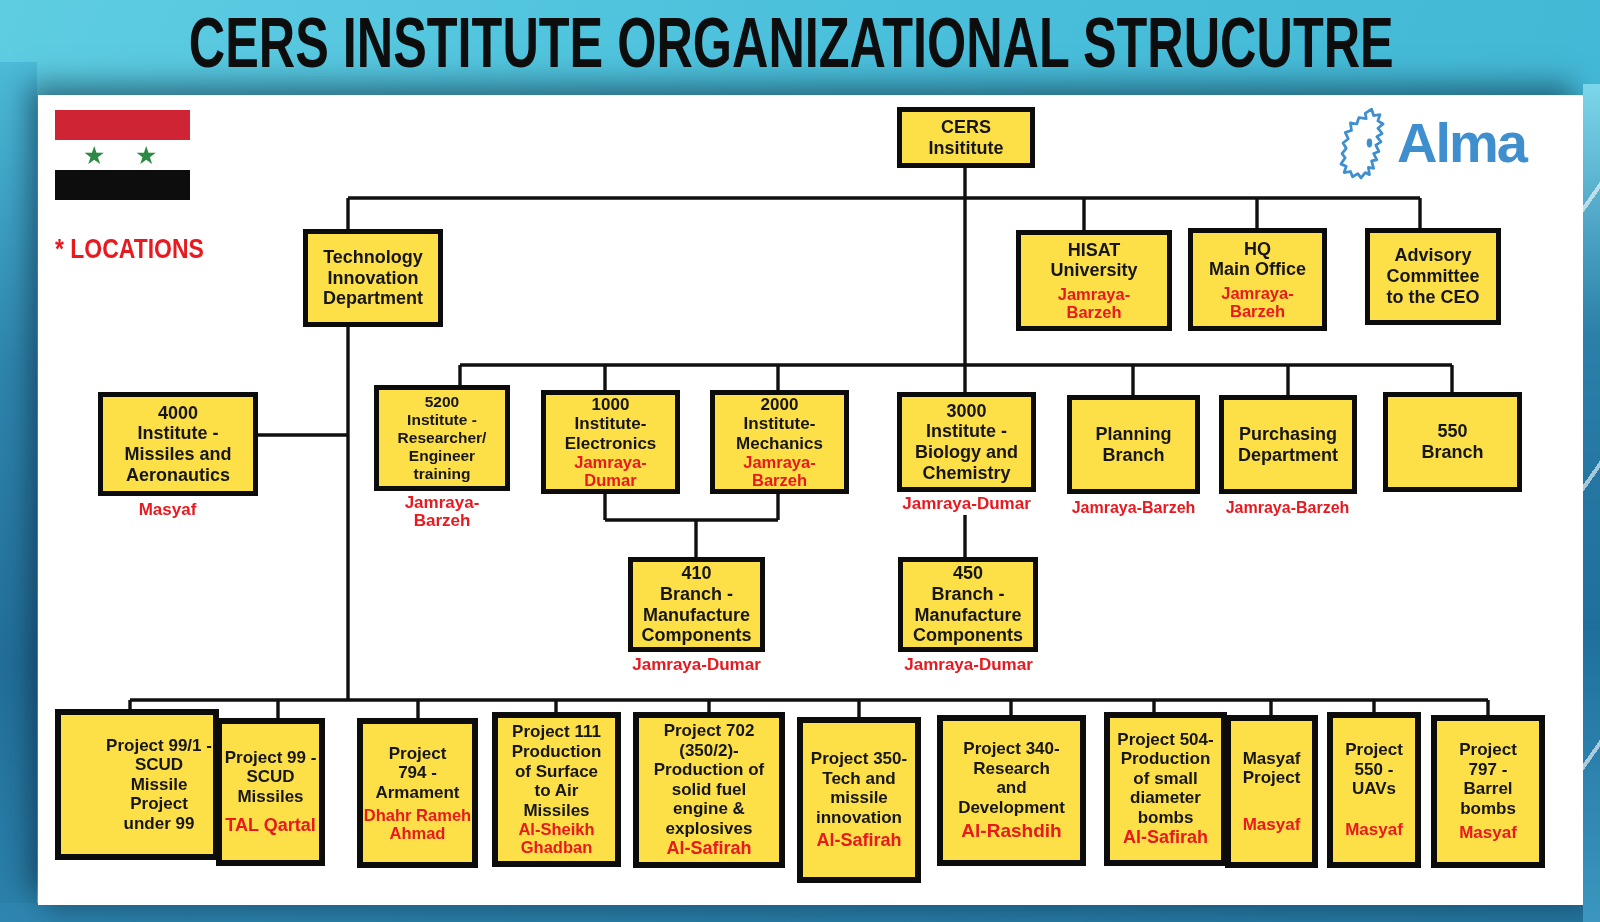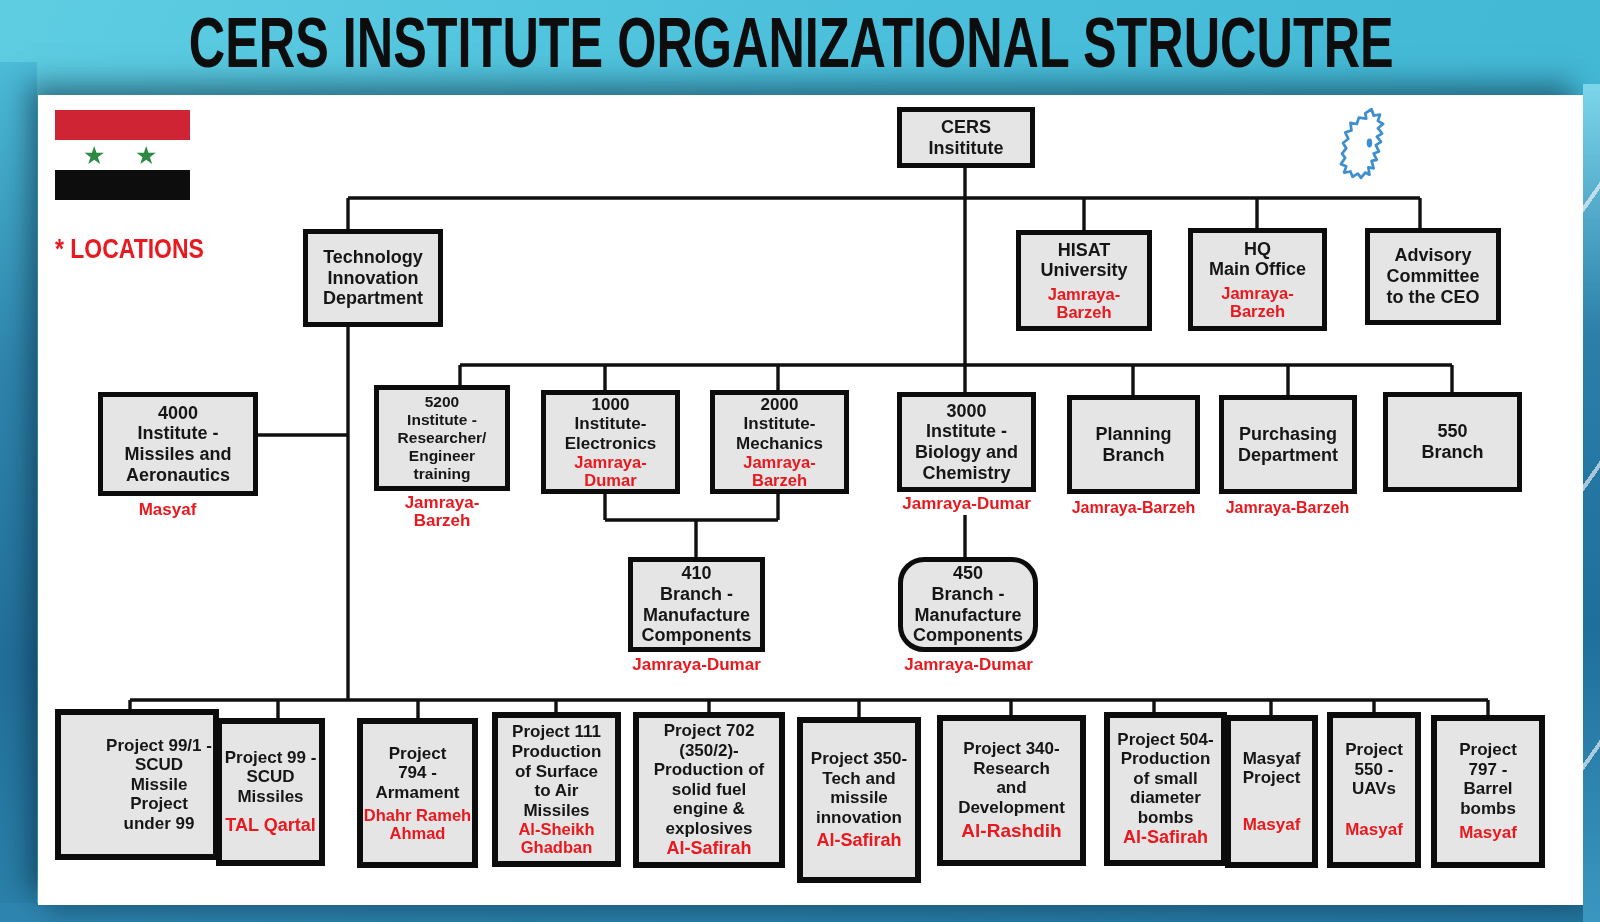--- a/index.html
+++ b/index.html
@@ -32,21 +32,21 @@
   .star1{left:28px;} .star2{left:80px;}
 
   .legend{position:absolute;left:17px;top:138px;font-weight:bold;font-size:28px;color:#e8191f;
     transform:scaleX(.82);transform-origin:left top;white-space:nowrap;}
 
   .alma{position:absolute;left:1287px;top:10px;display:flex;align-items:center;}
   .alma-text{font-weight:bold;font-size:56px;color:#3f8fcf;letter-spacing:-2px;line-height:1;}
 
   svg.wires{position:absolute;left:0;top:0;z-index:0;}
 
-  .node{position:absolute;background:#e5e5e5;border:5px solid #0c0c0c;box-sizing:border-box;
+  .node{position:absolute;background:#fde047;border:5px solid #0c0c0c;box-sizing:border-box;
     display:flex;flex-direction:column;align-items:center;justify-content:center;
     text-align:center;z-index:2;}
   .node .lbl{font-weight:bold;color:#161616;font-size:17px;line-height:1.15;white-space:pre-line;}
   .node .loc{font-weight:bold;color:#e8191f;font-size:16.5px;line-height:1.1;white-space:pre-line;margin-top:4px;}
   .node.fs16 .lbl{font-size:15.5px;}
   .node.fs18 .lbl{font-size:18px;}
   .node.proj{border-width:6px;}
   .bloc{position:absolute;text-align:center;font-weight:bold;color:#e8191f;font-size:17px;
     line-height:1.08;white-space:pre-line;z-index:2;}
 </style>
@@ -72,20 +72,21 @@
     <div class="black"></div>
   </div>
 
   <div class="legend">* LOCATIONS</div>
 
   <div class="alma">
     <svg width="72" height="76" viewBox="0 0 60 72">
       <polygon points="40,4 34,8 35,13 28,12 26,18 20,17 21,24 15,26 18,32 13,36 16,41 12,46 15,50 11,56 16,58 14,64 20,63 22,68 27,65 30,69 34,64 38,66 37,59 42,60 40,53 45,52 42,46 47,44 44,38 49,35 45,30 50,27 46,22 51,18 46,15 48,9 42,10" fill="none" stroke="#3f8fcf" stroke-width="2.6" stroke-linejoin="round"></polygon>
       <ellipse cx="38" cy="36" rx="2.6" ry="4.2" fill="#3f8fcf"></ellipse>
     </svg>
+    <span class="alma-text">Alma</span>
   </div>
 
   <svg class="wires" width="1545" height="810" viewBox="0 0 1545 810">
     <path fill="none" stroke="#101010" stroke-width="3.4" d="
       M927 73 V297
       M310 103 H1382 M310 103 V134 M1046 103 V135 M1219 103 V133 M1382 103 V133
       M310 232 V605
       M199 340 H310
       M422 270 H1414 M422 270 V290 M567 270 V295 M740 270 V295 M1095 270 V300 M1250 270 V300 M1414 270 V297
       M567 399 V425 M740 399 V425 M567 425 H740 M658 425 V462
@@ -98,21 +99,21 @@
   <div class="node fs18" style="left:859px;top:12px;width:138px;height:61px;">
     <span class="lbl">CERS
 Insititute</span>
   </div>
 
   <div class="node fs18" style="left:265px;top:134px;width:140px;height:98px;">
     <span class="lbl">Technology
 Innovation
 Department</span>
   </div>
-  <div class="node fs18" style="left:978px;top:135px;width:136px;height:101px;">
+  <div class="node fs18" style="left:978px;top:135px;width:156px;height:101px;">
     <span class="lbl">HISAT
 University</span>
     <span class="loc">Jamraya-
 Barzeh</span>
   </div>
   <div class="node fs18" style="left:1150px;top:133px;width:139px;height:103px;">
     <span class="lbl">HQ
 Main Office</span>
     <span class="loc">Jamraya-
 Barzeh</span>
@@ -182,21 +183,21 @@
   </div>
 
   <div class="node fs18" style="left:590px;top:462px;width:137px;height:95px;">
     <span class="lbl">410
 Branch -
 Manufacture
 Components</span>
   </div>
   <div class="bloc" style="left:575px;top:561px;width:167px;">Jamraya-Dumar</div>
 
-  <div class="node fs18" style="left:860px;top:462px;width:140px;height:95px;border-radius:26px;">
+  <div class="node fs18" style="left:860px;top:462px;width:140px;height:95px;">
     <span class="lbl">450
 Branch -
 Manufacture
 Components</span>
   </div>
   <div class="bloc" style="left:847px;top:561px;width:167px;">Jamraya-Dumar</div>
 
   <div class="node proj" style="left:17px;top:614px;width:164px;height:151px;padding-left:44px;">
     <span class="lbl">Project 99/1 -
 SCUD Missile

